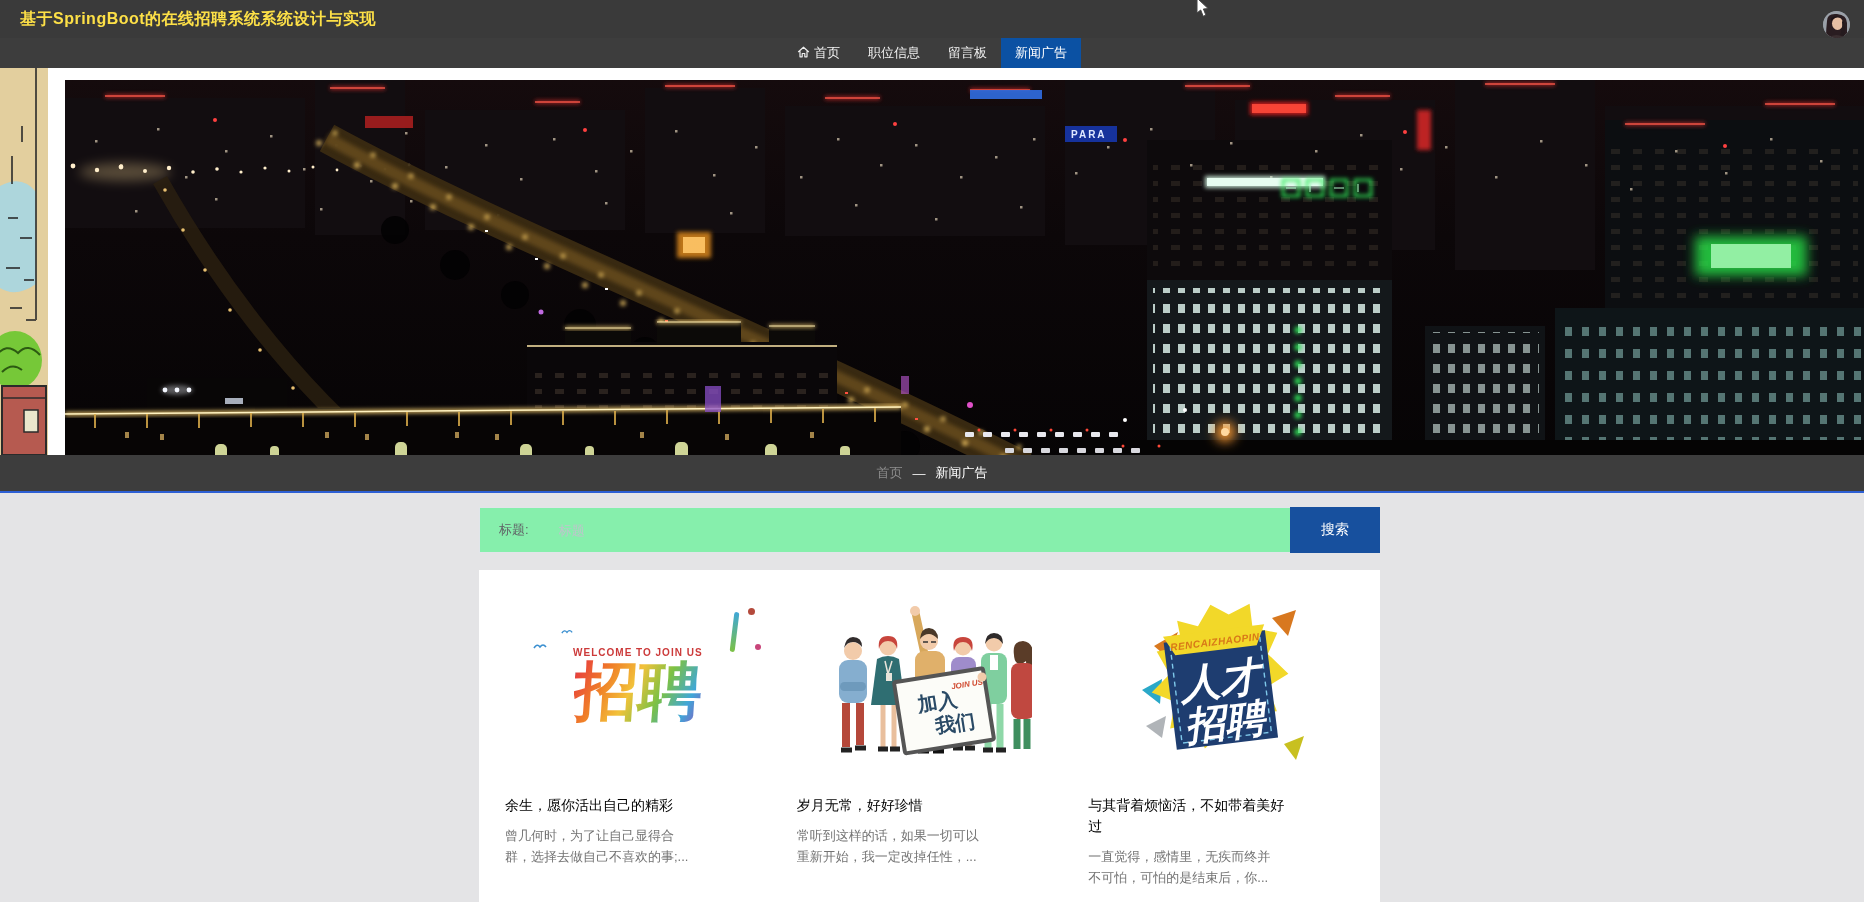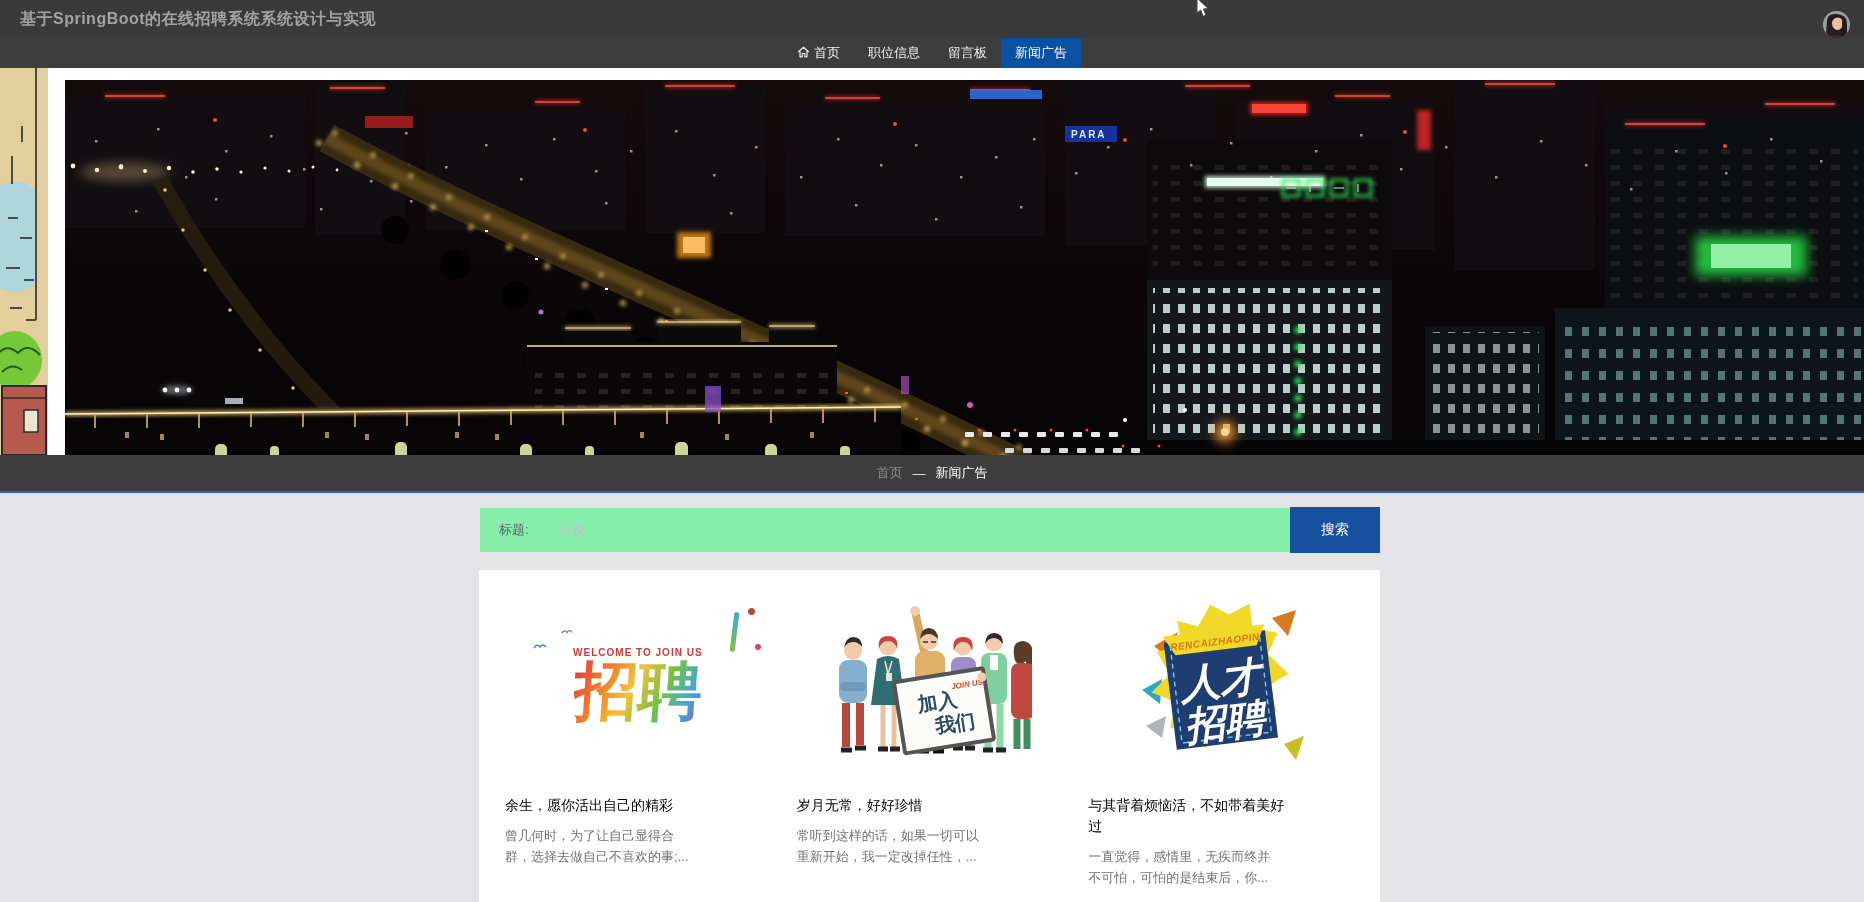--- a/index.html
+++ b/index.html
@@ -1,21 +1,21 @@
 <!DOCTYPE html>
 <html style="--accent-blue: #0b51a3; --button-blue: #17509e; --breadcrumb-line: #2c5fd4; --topbar-bg: #3a3a3a; --navbar-bg: #3d3d3d; --page-bg: #e4e4e6;"><head>
 <meta charset="utf-8">
 <style>
   html,body{margin:0;padding:0;}
   body{font-family:"Liberation Sans","DejaVu Sans",sans-serif;background:#bbb;}
   .screen{position:relative;width:1864px;height:902px;overflow:hidden;background:var(--page-bg,#e4e4e6);}
 
   
   .topbar{position:absolute;left:0;top:0;width:1864px;height:38px;background:var(--topbar-bg,#3a3a3a);display:flex;align-items:center;}
-  .app-title{margin-left:20px;color:#a3a3a3;font-size:16px;font-weight:bold;letter-spacing:.5px;white-space:nowrap;}
+  .app-title{margin-left:20px;color:#fde047;font-size:16px;font-weight:bold;letter-spacing:.5px;white-space:nowrap;}
   .topbar-right{margin-left:auto;margin-right:14px;display:flex;align-items:flex-end;gap:9px;flex-direction:column;}
   .service-chat{display:flex;align-items:center;gap:4px;color:#e3e3e3;font-size:12px;cursor:pointer;}
   .avatar{width:27px;height:27px;border-radius:50%;overflow:hidden;background:#8a8f96;flex:0 0 auto;}
   .chev{display:flex;align-items:center;}
 
   
   .navbar{position:absolute;left:0;top:38px;width:1864px;height:30px;background:var(--navbar-bg,#3d3d3d);display:flex;justify-content:center;align-items:stretch;}
   .nav-item{display:flex;align-items:center;gap:4px;padding:0 14px;color:#f2f2f2;font-size:13px;cursor:pointer;white-space:nowrap;}
   .nav-item.active{background:var(--accent-blue,#0b51a3);color:#fff;}
 

